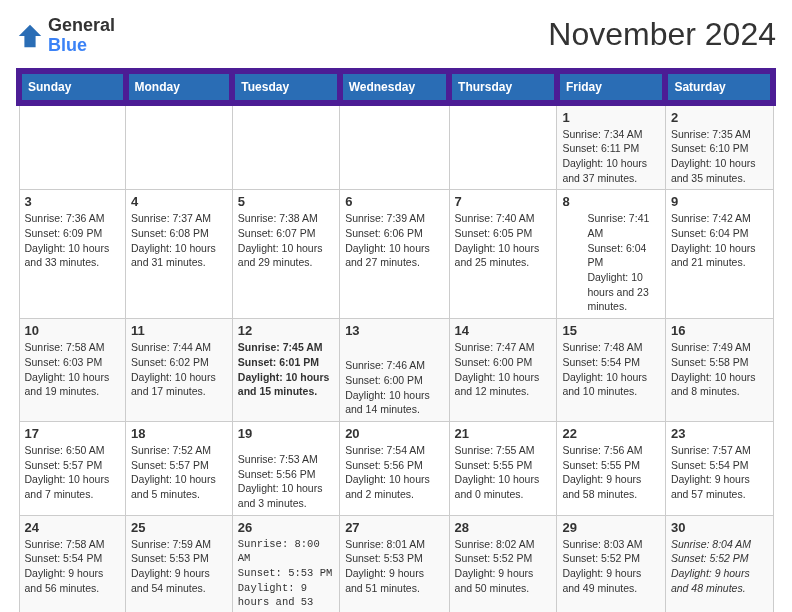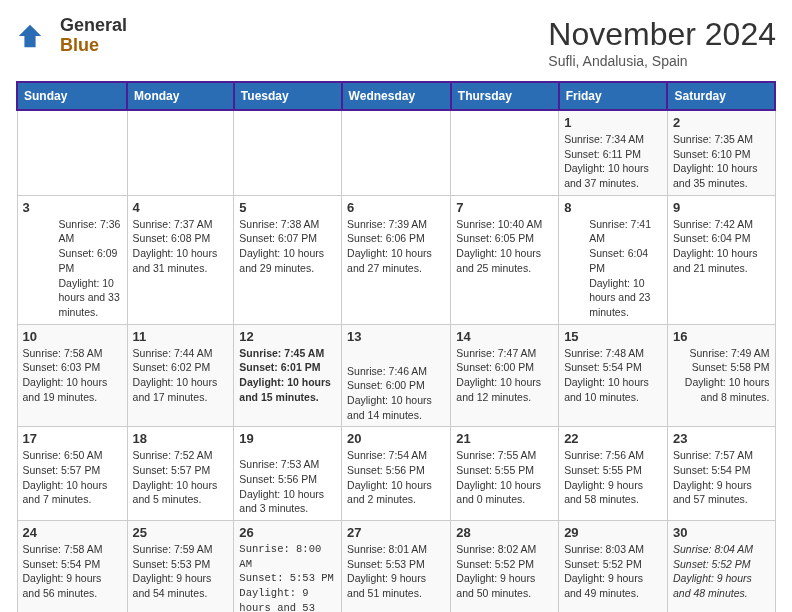--- a/index.html
+++ b/index.html
@@ -12,30 +12,30 @@
     }
     .header {
       display: flex;
       justify-content: space-between;
       align-items: flex-start;
       margin-bottom: 12px;
     }
     .logo {
       display: flex;
       align-items: center;
-      gap: 16px;
+      gap: 4px;
     }
     .logo-text {
       font-size: 18px;
       font-weight: bold;
       color: #1a1a2e;
       line-height: 1.1;
     }
     .logo-text span {
-      color: #a16207;
+      color: #3b82f6;
     }
     .logo-icon {
       width: 28px;
       height: 28px;
     }
     .title-block {
     }
     .month-title {
       font-size: 32px;
       font-weight: normal;
@@ -49,21 +49,21 @@
       width: 100%;
       border-collapse: collapse;
       font-size: 11px;
     }
     thead tr th {
       background: #2a6db5;
       color: #fff;
       text-align: left;
       padding: 6px 6px;
       font-size: 12px;
-      border: 2px solid #4c1d95;
+      border: 6px solid #4c1d95;
     }
     tbody tr td {
       vertical-align: top;
       border: 1px solid #ccc;
       padding: 4px 5px;
       width: 113px;
       min-height: 80px;
       background: #fff;
     }
     tbody tr:nth-child(odd) td {
@@ -92,21 +92,20 @@
   <div class="logo">
     <svg class="logo-icon" viewBox="0 0 40 40">
       <polygon points="20,4 36,20 28,20 28,36 12,36 12,20 4,20" fill="#2a6db5"></polygon>
     </svg>
     <div class="logo-text">
       <span style="color:#333">General</span><br><span>Blue</span>
     </div>
   </div>
   <div class="title-block">
     <div class="month-title">November 2024</div>
-    <div class="location">Sufli, Andalusia, Spain</div>
   </div>
 </div>
 
 <table>
   <thead>
     <tr id="weekday-header">
         <th>Sunday</th>
         <th>Monday</th>
         <th>Tuesday</th>
         <th>Wednesday</th>
@@ -131,21 +130,21 @@
         <td>
           <span class="day-num">2</span>
           <div class="day-info" style="white-space: pre-line;">Sunrise: 7:35 AM
 Sunset: 6:10 PM
 Daylight: 10 hours and 35 minutes.</div>
         </td>
       </tr>
       <tr>
         <td>
           <span class="day-num">3</span>
-          <div class="day-info" style="white-space: pre-line; margin-left: 36px;">Sunrise: 7:36 AM
+          <div class="day-info" style="white-space: pre-line;">Sunrise: 7:36 AM
 Sunset: 6:09 PM
 Daylight: 10 hours and 33 minutes.</div>
         </td>
         <td>
           <span class="day-num">4</span>
           <div class="day-info" style="white-space: pre-line;">Sunrise: 7:37 AM
 Sunset: 6:08 PM
 Daylight: 10 hours and 31 minutes.</div>
         </td>
         <td>
@@ -155,21 +154,21 @@
 Daylight: 10 hours and 29 minutes.</div>
         </td>
         <td>
           <span class="day-num">6</span>
           <div class="day-info" style="white-space: pre-line;">Sunrise: 7:39 AM
 Sunset: 6:06 PM
 Daylight: 10 hours and 27 minutes.</div>
         </td>
         <td>
           <span class="day-num">7</span>
-          <div class="day-info" style="white-space: pre-line;">Sunrise: 10:40 AM
+          <div class="day-info" style="white-space: pre-line;">Sunrise: 7:40 AM
 Sunset: 6:05 PM
 Daylight: 10 hours and 25 minutes.</div>
         </td>
         <td>
           <span class="day-num">8</span>
           <div class="day-info" style="white-space: pre-line; margin-left: 25px;">Sunrise: 7:41 AM
 Sunset: 6:04 PM
 Daylight: 10 hours and 23 minutes.</div>
         </td>
         <td>
@@ -211,21 +210,21 @@
 Daylight: 10 hours and 12 minutes.</div>
         </td>
         <td>
           <span class="day-num">15</span>
           <div class="day-info" style="white-space: pre-line;">Sunrise: 7:48 AM
 Sunset: 5:54 PM
 Daylight: 10 hours and 10 minutes.</div>
         </td>
         <td>
           <span class="day-num">16</span>
-          <div class="day-info" style="white-space: pre-line; text-align: right;">Sunrise: 7:49 AM
+          <div class="day-info" style="white-space: pre-line;">Sunrise: 7:49 AM
 Sunset: 5:58 PM
 Daylight: 10 hours and 8 minutes.</div>
         </td>
       </tr>
       <tr>
         <td>
           <span class="day-num">17</span>
           <div class="day-info" style="white-space: pre-line;">Sunrise: 6:50 AM
 Sunset: 5:57 PM
 Daylight: 10 hours and 7 minutes.</div>

